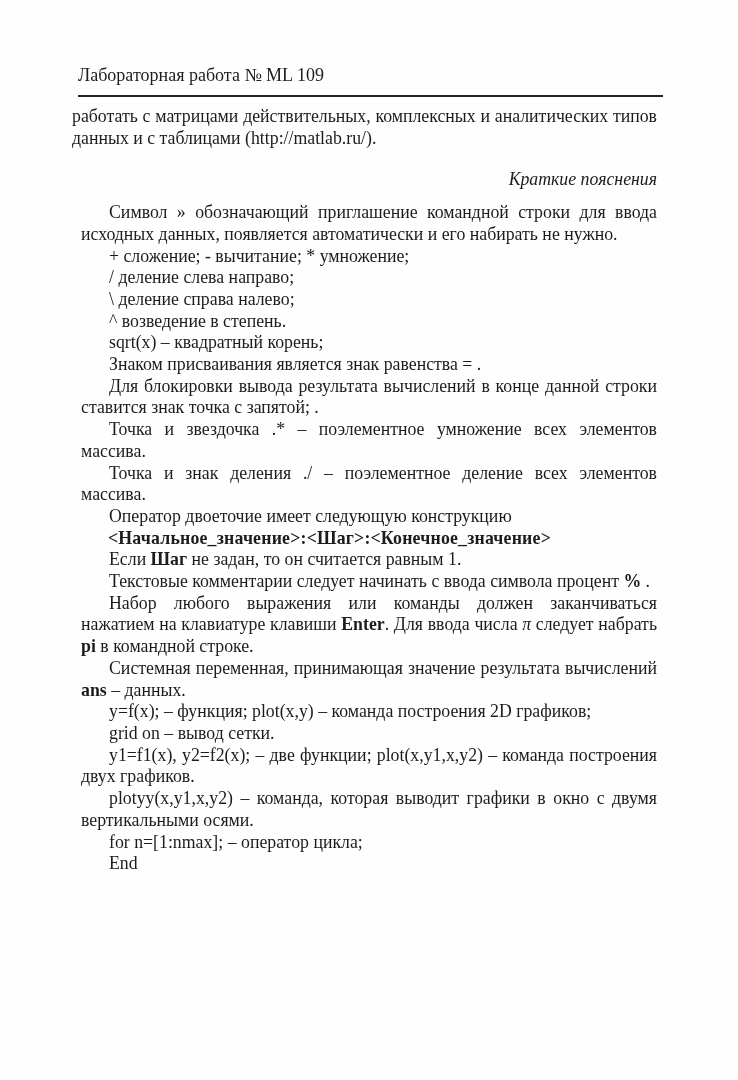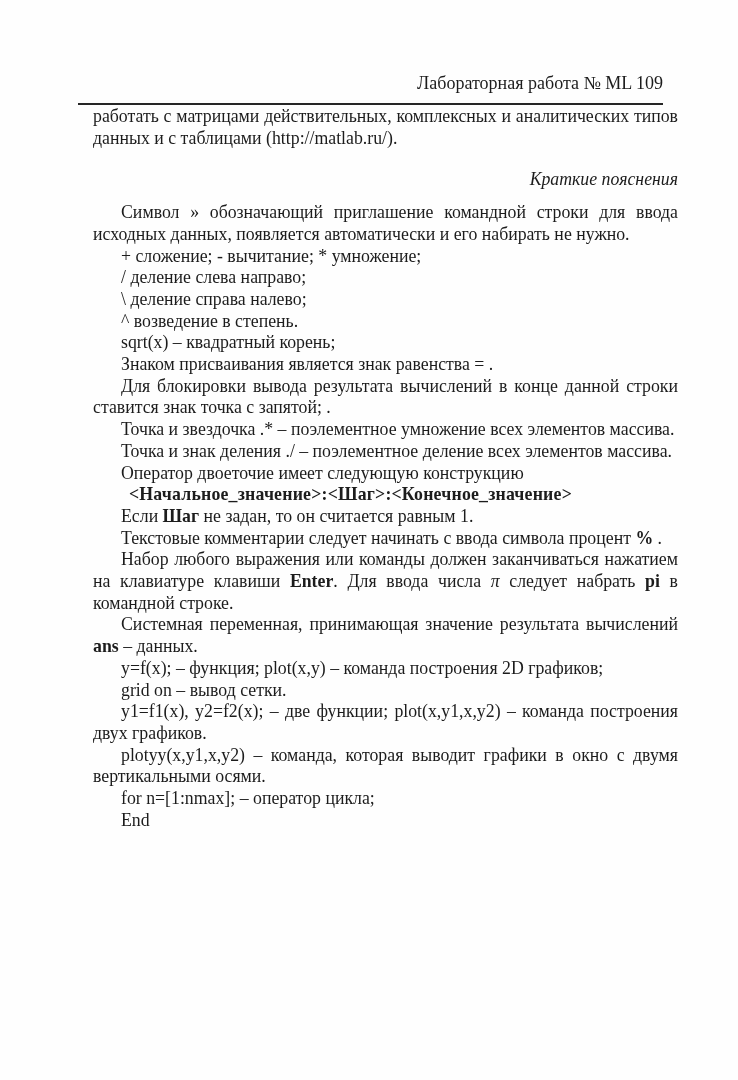--- a/index.html
+++ b/index.html
@@ -8,41 +8,41 @@
     width: 738px;
     height: 1080px;
     background: #fefefe;
     font-family: "Liberation Serif", "DejaVu Serif", serif;
     color: #1c1c1c;
     overflow: hidden;
   }
   .header {
     position: absolute;
     left: 78px;
-    top: 72px;
+    top: 64px;
     width: 585px;
     display: flex;
-    justify-content: flex-end;
+    justify-content: flex-start;
     align-items: flex-end;
     font-size: 18px;
     line-height: 22px;
     padding-bottom: 9px;
     border-bottom: 2px solid #262626;
   }
   .content {
     position: absolute;
-    left: 93px;
+    left: 72px;
     top: 106px;
     width: 585px;
     font-size: 17.8px;
     line-height: 21.7px;
   }
   .para { margin: 0; text-align: justify; }
   .para.noindent { text-indent: 0; }
-  .para.indent { text-indent: 28px; }
+  .para.indent { text-indent: 28px; margin-left: 9px; }
   .para.heading {
     text-align: right;
     font-style: italic;
     text-indent: 0;
     margin: 20px 0 11px 0;
   }
   .para.construct {
     text-align: left;
     text-indent: 0;
     margin-left: 36px;

